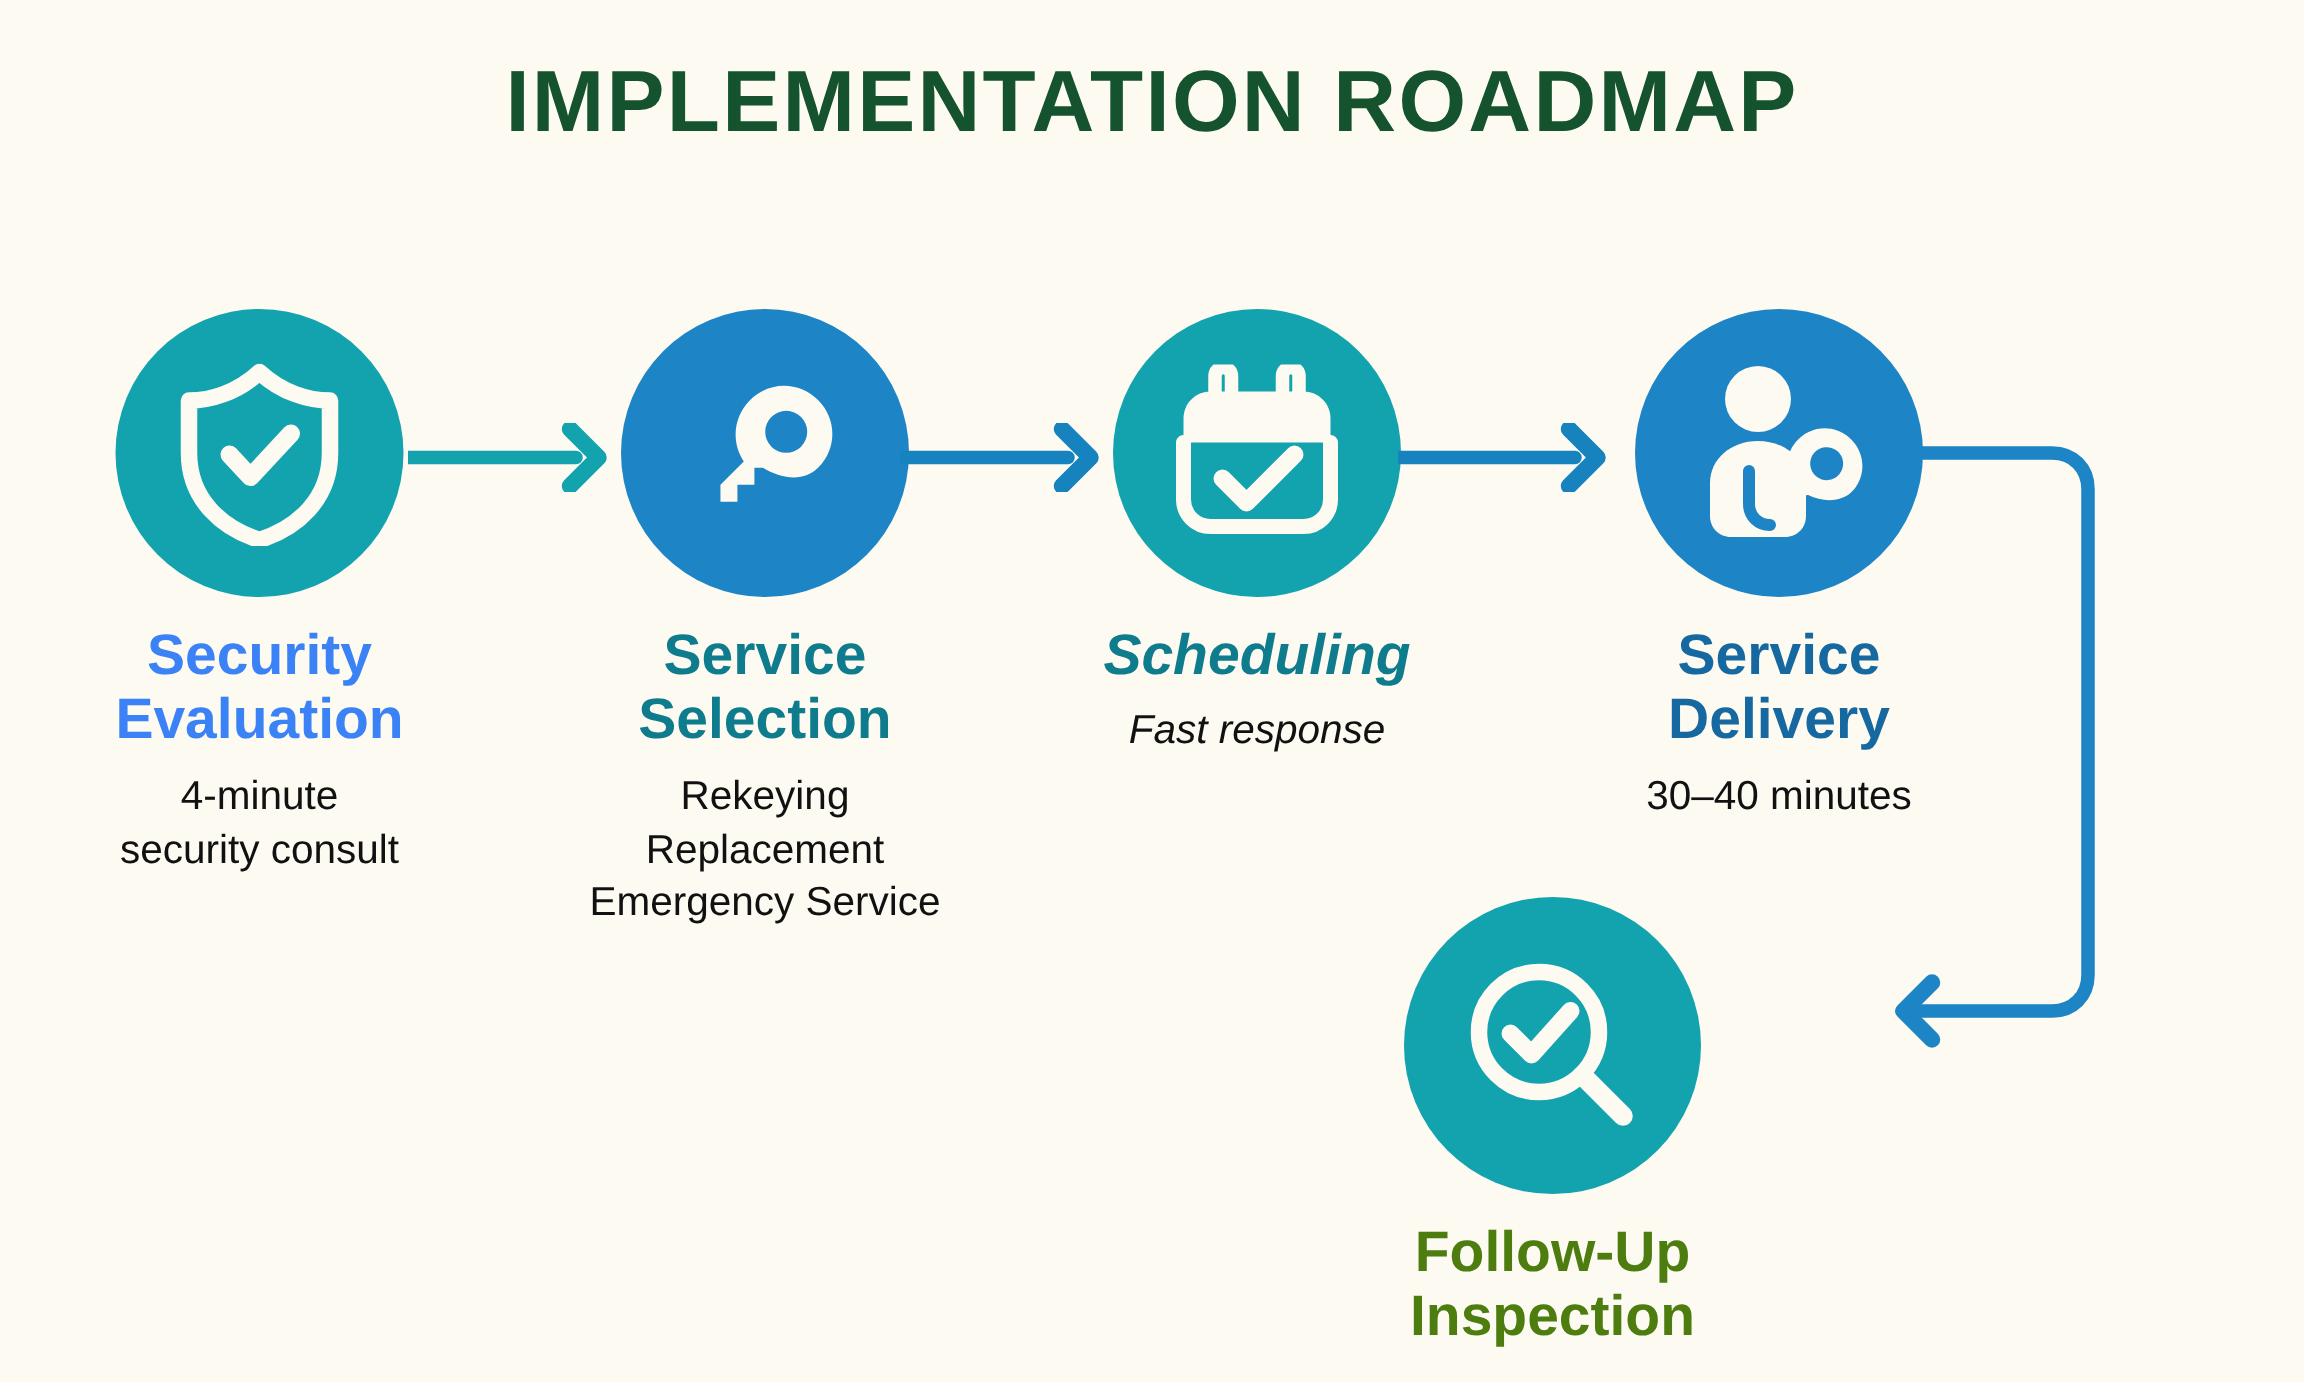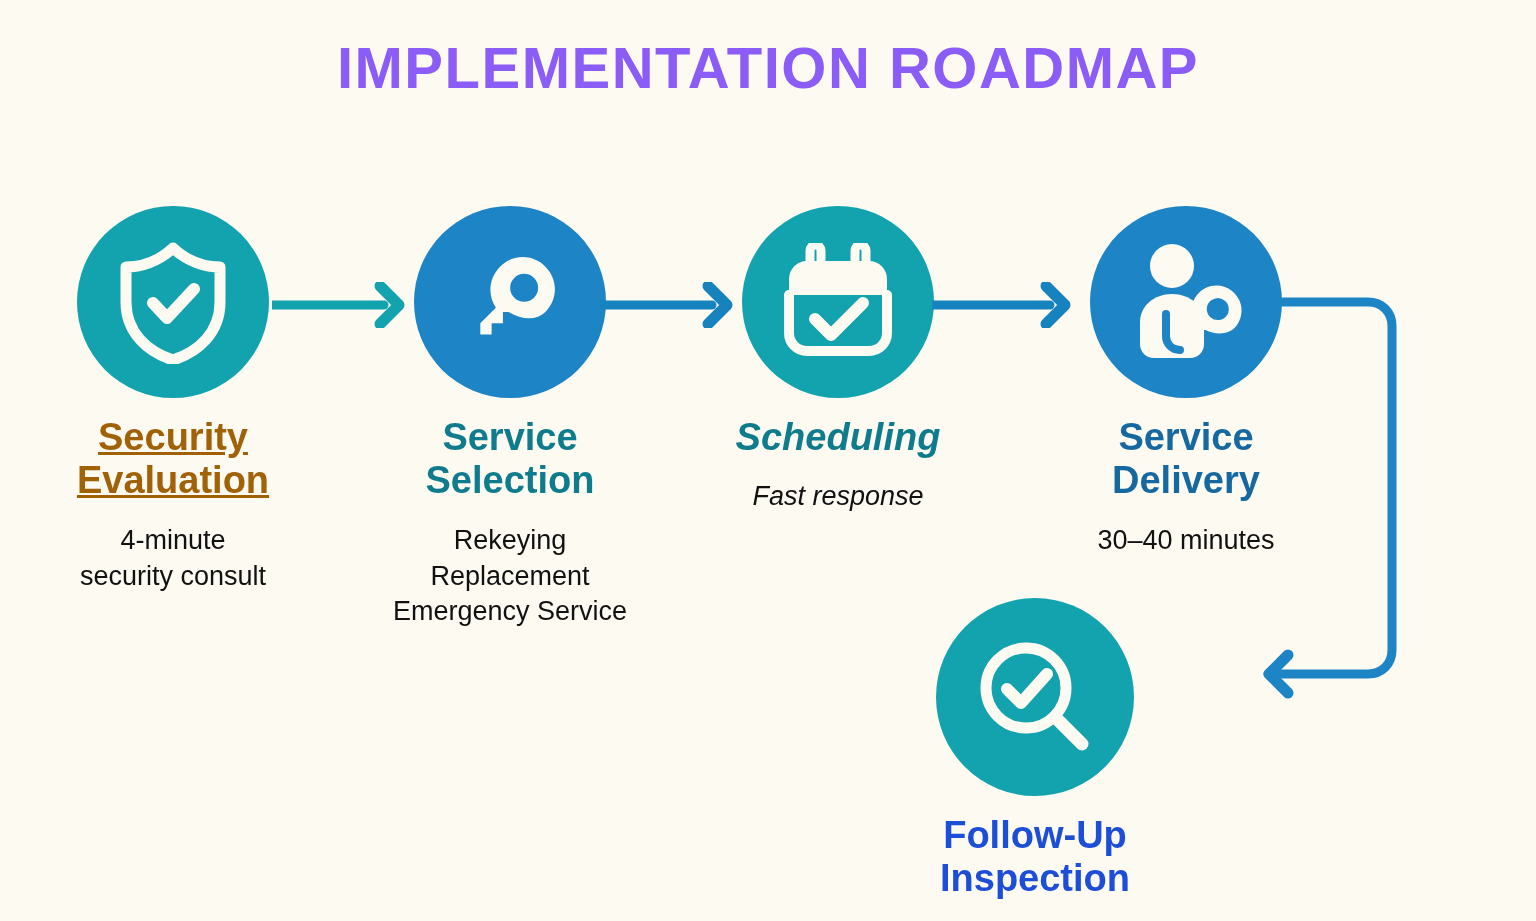--- a/index.html
+++ b/index.html
@@ -20,21 +20,21 @@
   #title {
     position: absolute;
     left: 0;
     top: 34px;
     width: 1536px;
     text-align: center;
     font-family: "Liberation Sans", sans-serif;
     font-size: 58px;
     font-weight: bold;
     letter-spacing: 1.5px;
-    color: #8b5cf6;
+    color: #14532d;
     white-space: nowrap;
   }
 
   
   .step {
     position: absolute;
     text-align: center;
   }
   .circle {
     position: relative;
@@ -52,21 +52,21 @@
     font-size: 38px;
     line-height: 1.14;
     margin-top: 18px;
     white-space: pre-line;
   }
   .step-sub {
     font-family: "Liberation Sans", sans-serif;
     font-size: 27px;
     line-height: 1.33;
     color: #111111;
-    margin-top: 20px;
+    margin-top: 10px;
     white-space: pre-line;
   }
 
   
   .arrow-h { position: absolute; }
   .arrow-h svg { display: block; }
 
   
   #elbow { position: absolute; left: 1240px; top: 280px; }
   #elbow svg { display: block; }
@@ -80,21 +80,21 @@
 
   <div class="step" style="left:18px; top:206px; width:310px;">
     <div class="circle" style="width:192px; height:192px; background:#13A3AE;">
       <span>
         <svg width="118" height="124" viewBox="0 0 118 124" aria-hidden="true">
           <path d="M59 8 C44 22 26 27 12 27 L12 62 C12 93 34 112 59 120 C84 112 106 93 106 62 L106 27 C92 27 74 22 59 8 Z" fill="none" stroke="#FDFAF2" stroke-width="11" stroke-linejoin="round"></path>
           <path d="M39 63 L53 78 L80 49" fill="none" stroke="#FDFAF2" stroke-width="12" stroke-linecap="round" stroke-linejoin="round"></path>
         </svg>
       </span>
     </div>
-    <div class="step-title" style="color:#a16207;text-decoration:underline;">Security
+    <div class="step-title" style="color:#3b82f6;">Security
 Evaluation</div>
     <div class="step-sub">4-minute
 security consult</div>
   </div>
 
   <div class="arrow-h" style="left:272px; top:282px;">
     <svg width="134" height="46" viewBox="0 0 134 46" aria-hidden="true">
       <line x1="0" y1="23" x2="112" y2="23" stroke="#13A3AE" stroke-width="9" stroke-linecap="round"></line>
       <polyline points="108,4 127,23 108,42" fill="none" stroke="#13A3AE" stroke-width="11" stroke-linecap="round" stroke-linejoin="round"></polyline>
     </svg>
@@ -183,18 +183,18 @@
   <div class="step" style="left:880px; top:598px; width:310px;">
     <div class="circle" style="width:198px; height:198px; background:#13A3AE;">
       <span>
         <svg width="126" height="126" viewBox="0 0 126 126" aria-hidden="true">
           <circle cx="54" cy="54" r="40" fill="none" stroke="#FDFAF2" stroke-width="11"></circle>
           <line x1="83" y1="83" x2="110" y2="110" stroke="#FDFAF2" stroke-width="13" stroke-linecap="round"></line>
           <path d="M35 55 L49 69 L75 40" fill="none" stroke="#FDFAF2" stroke-width="12" stroke-linecap="round" stroke-linejoin="round"></path>
         </svg>
       </span>
     </div>
-    <div class="step-title" style="color:#1d4ed8;">Follow-Up
+    <div class="step-title" style="color:#4d7c0f;">Follow-Up
 Inspection</div>
     <div class="step-sub"></div>
   </div>
 
 </div>
 
 </body></html>

